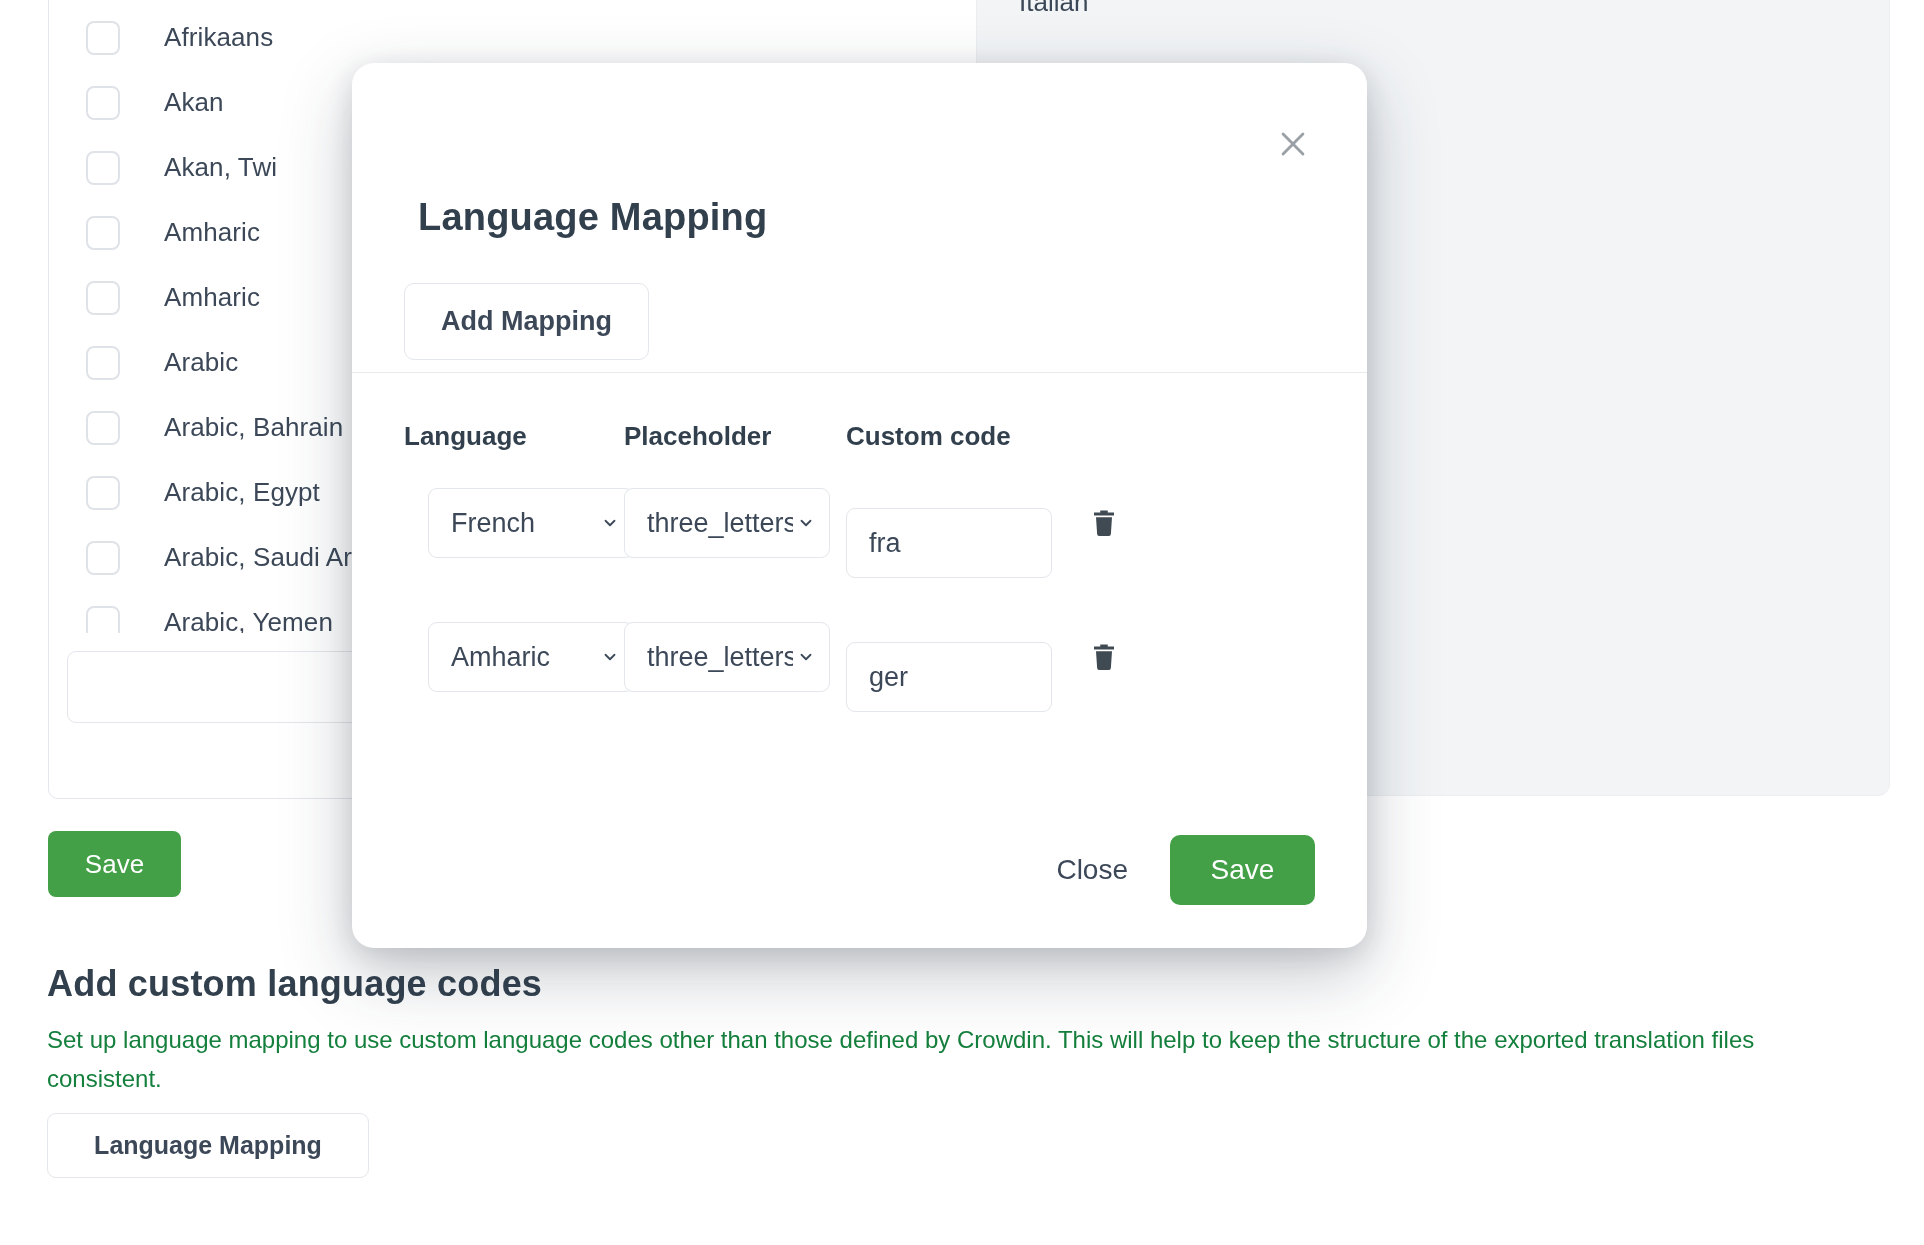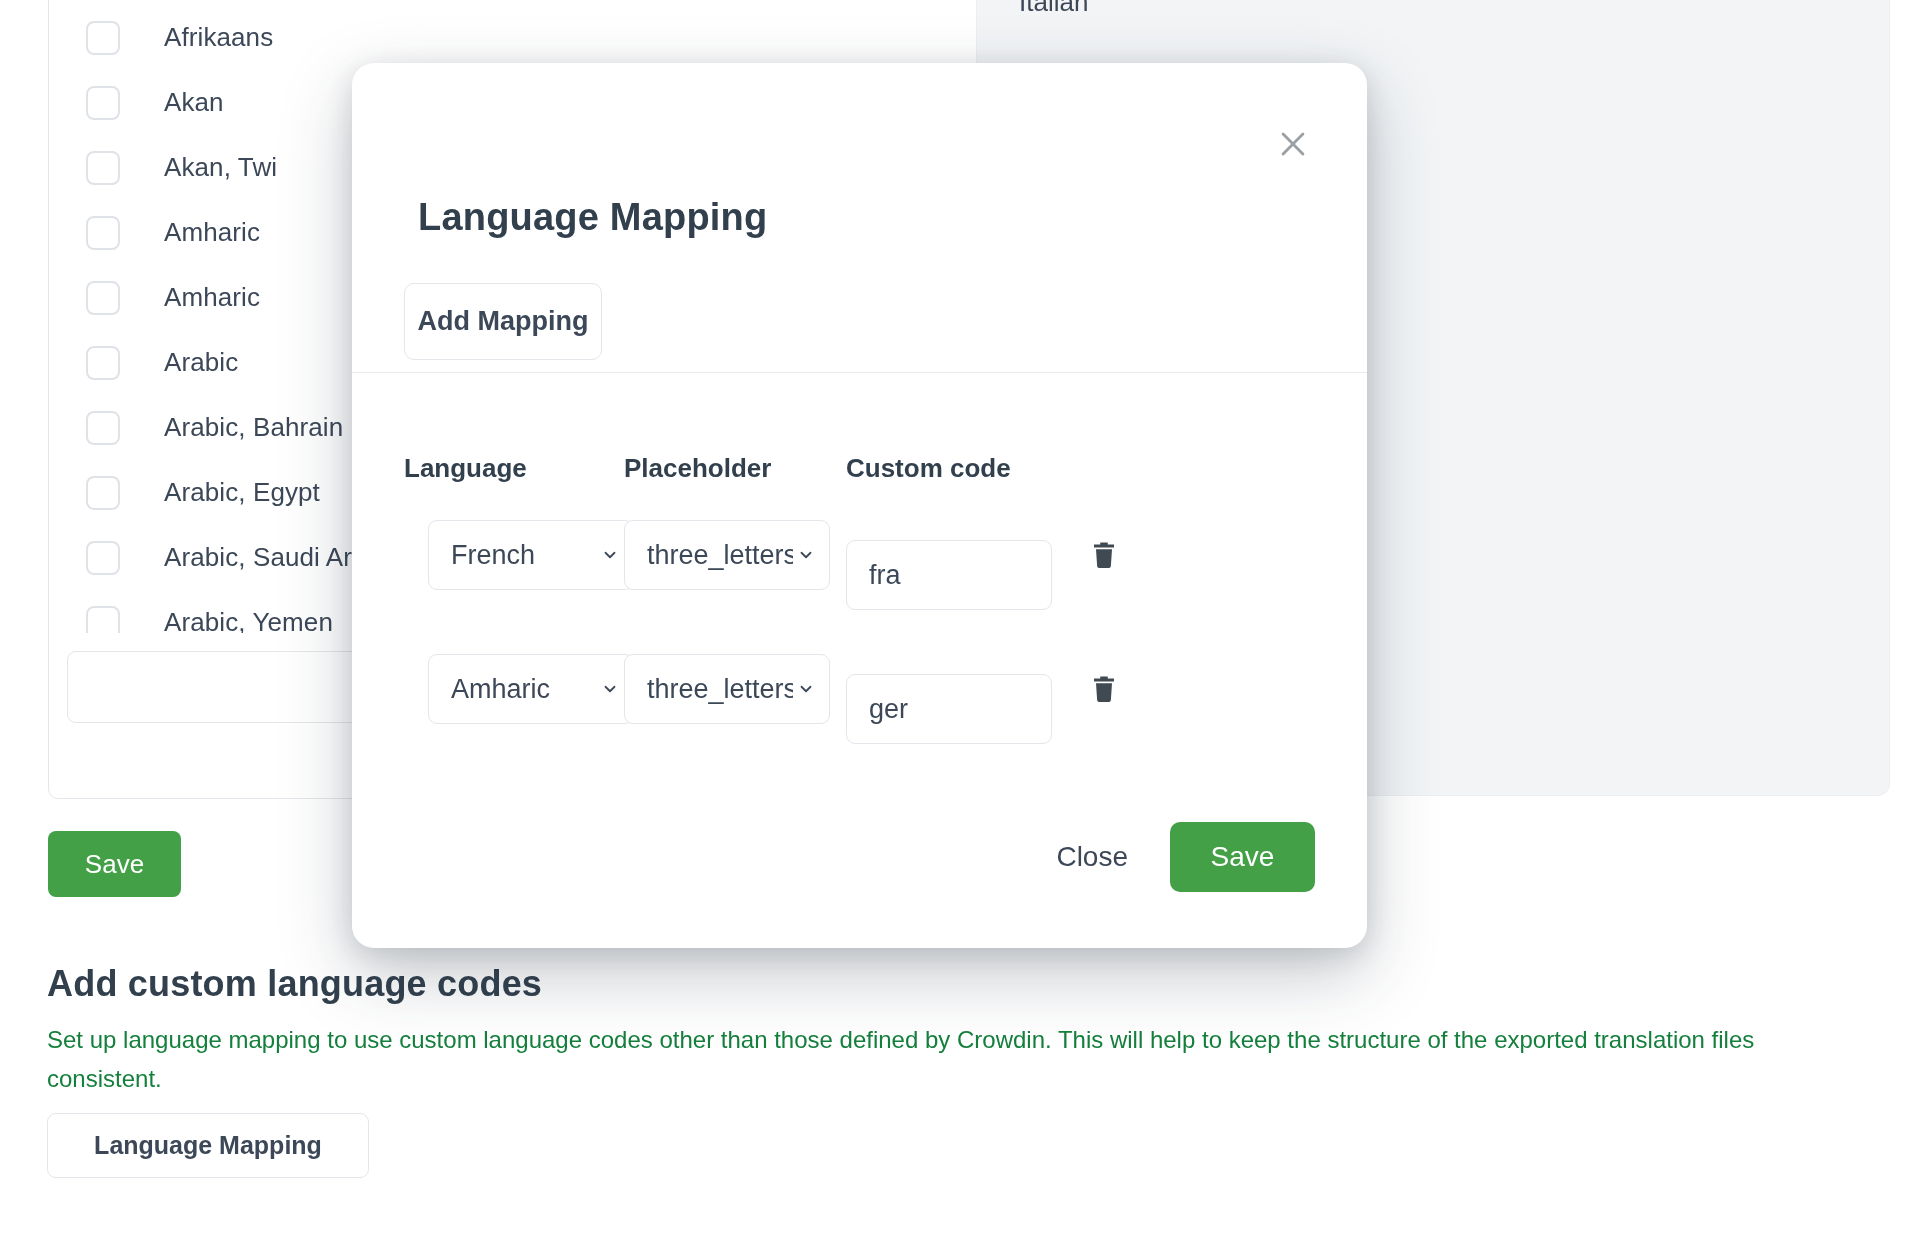--- a/index.html
+++ b/index.html
@@ -211,21 +211,21 @@
     justify-content: center;
     cursor: pointer;
   }
 
   .modal-close svg { display: block; }
 
   .add-mapping-btn {
     position: absolute;
     left: 52px;
     top: 220px;
-    width: 198px;
+    width: 245px;
     height: 77px;
     border: 1px solid #e3e6ea;
     border-radius: 10px;
     background: #ffffff;
     font-size: 27px;
     font-weight: 600;
     color: #3c4858;
     font-family: "Liberation Sans", sans-serif;
     display: flex;
     align-items: center;
@@ -251,21 +251,21 @@
   .map-table {
     padding: 48px 52px 0 52px;
   }
 
   .map-head {
     display: flex;
     align-items: center;
     margin-bottom: 16px;
   }
 
-  .map-head .col { font-size: 26px; font-weight: 600; color: #32404e; margin-top: 32px; }
+  .map-head .col { font-size: 26px; font-weight: 600; color: #32404e; }
 
   .col-lang  { width: 220px; flex: 0 0 220px; }
   .col-ph    { width: 222px; flex: 0 0 222px; }
   .col-code  { width: 206px; flex: 0 0 206px; }
   .col-del   { width: 120px; flex: 0 0 120px; }
 
   .map-row {
     display: flex;
     align-items: center;
     margin-bottom: 24px;
@@ -311,21 +311,21 @@
     border: none;
     display: flex;
     align-items: center;
     justify-content: center;
     cursor: pointer;
   }
 
   .modal-foot {
     position: absolute;
     left: 0;
-    bottom: 16px;
+    bottom: 3px;
     width: 100%;
     height: 150px;
     display: flex;
     align-items: center;
     justify-content: flex-end;
     padding-right: 52px;
     gap: 36px;
   }
 
   .btn-close-text {

